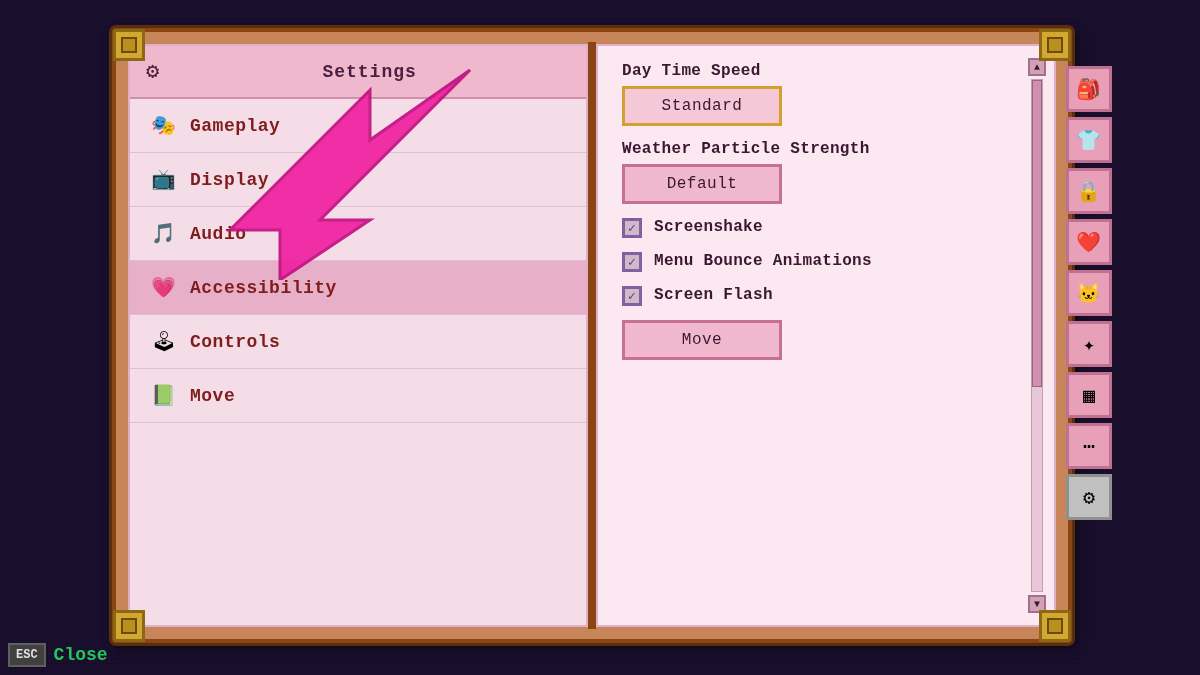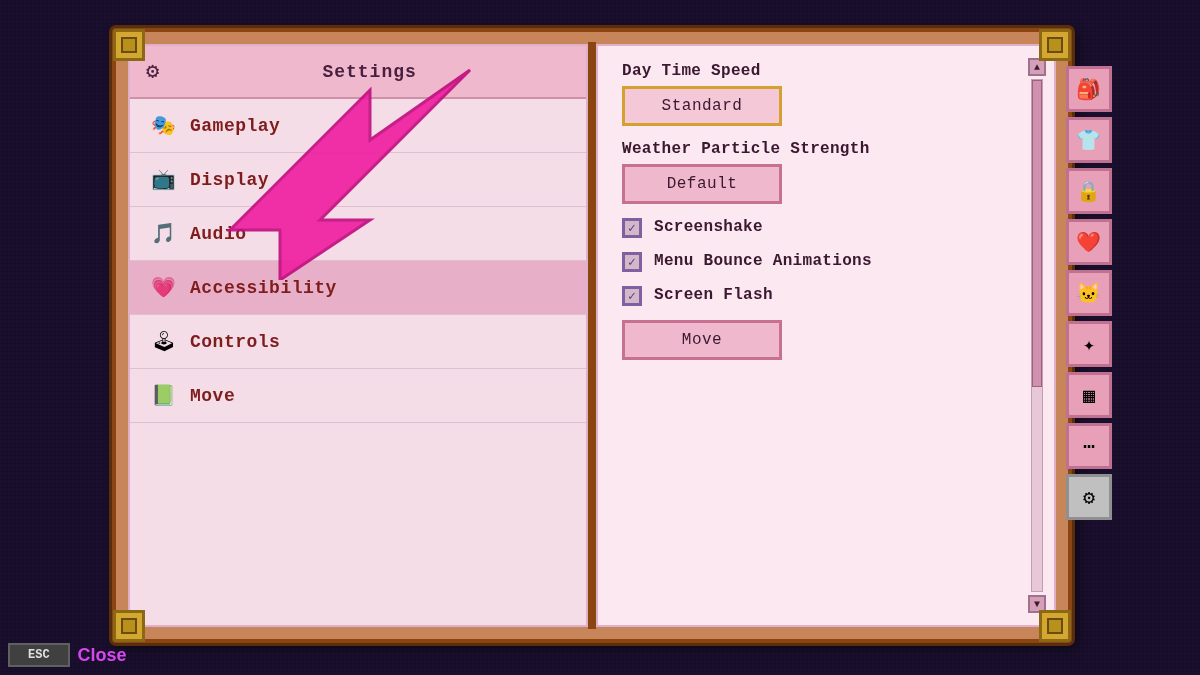--- a/index.html
+++ b/index.html
@@ -302,30 +302,30 @@
       display: flex;
       align-items: center;
       gap: 8px;
     }
 
     .esc-key {
       background: #404040;
       color: #e0e0e0;
       font-size: 12px;
       font-weight: bold;
-      padding: 3px 18px;
+      padding: 3px 6px;
       border: 2px solid #606060;
       font-family: 'Courier New', monospace;
     }
 
     .close-label {
-      color: #d946ef;
+      color: #22c55e;
       font-size: 18px;
       font-weight: bold;
-      font-family: Liberation Sans, sans-serif;
+      font-family: Liberation Mono, monospace;
     }
 
     
     .arrow-overlay {
       position: absolute;
       top: 60px;
       left: 200px;
       width: 280px;
       height: 220px;
       pointer-events: none;

